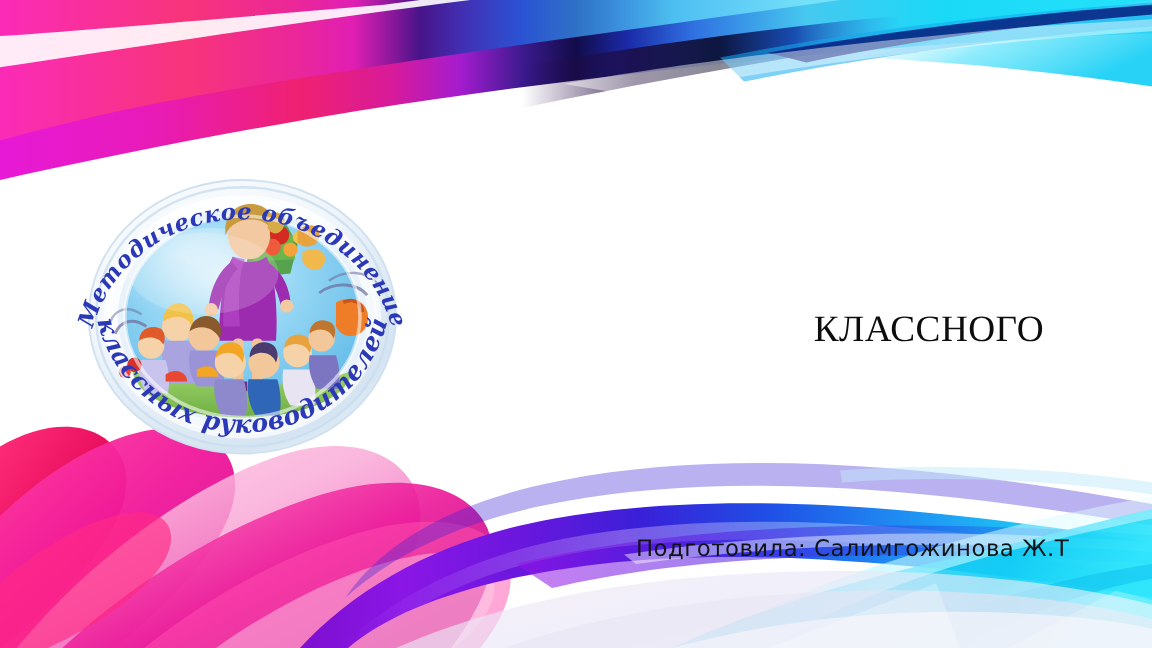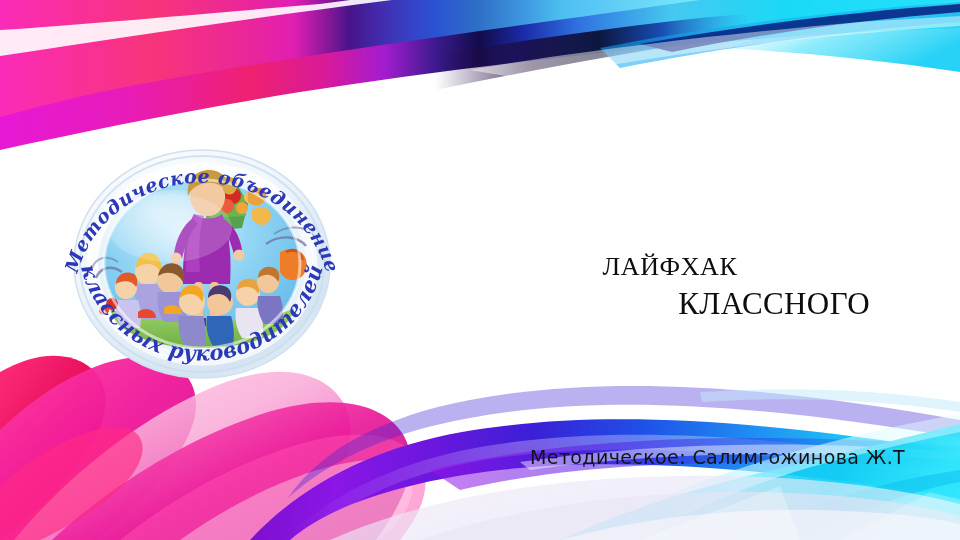--- a/index.html
+++ b/index.html
@@ -332,19 +332,18 @@
       <text font-family="'DejaVu Serif','Liberation Serif',serif" font-size="19" font-style="italic" font-weight="bold" fill="#2b39b8" letter-spacing="0.5">
         <textPath href="#arcTop" startOffset="50%" text-anchor="middle" id="arcTopPath">Методическое объединение</textPath>
       </text>
       <text font-family="'DejaVu Serif','Liberation Serif',serif" font-size="21" font-style="italic" font-weight="bold" fill="#2b39b8" letter-spacing="0.5">
         <textPath href="#arcBot" startOffset="50%" text-anchor="middle" id="arcBotPath">классных руководителей</textPath>
       </text>
     </svg>
   </div>
 
   <div class="title-block">
-    <div class="t-line1">ЛАЙФХАК</div>
     <div class="t-line2">КЛАССНОГО</div>
   </div>
 
-  <div class="subtitle">Методическое: Салимгожинова Ж.Т</div>
+  <div class="subtitle">Подготовила: Салимгожинова Ж.Т</div>
 
 </div>
 
 </body></html>

